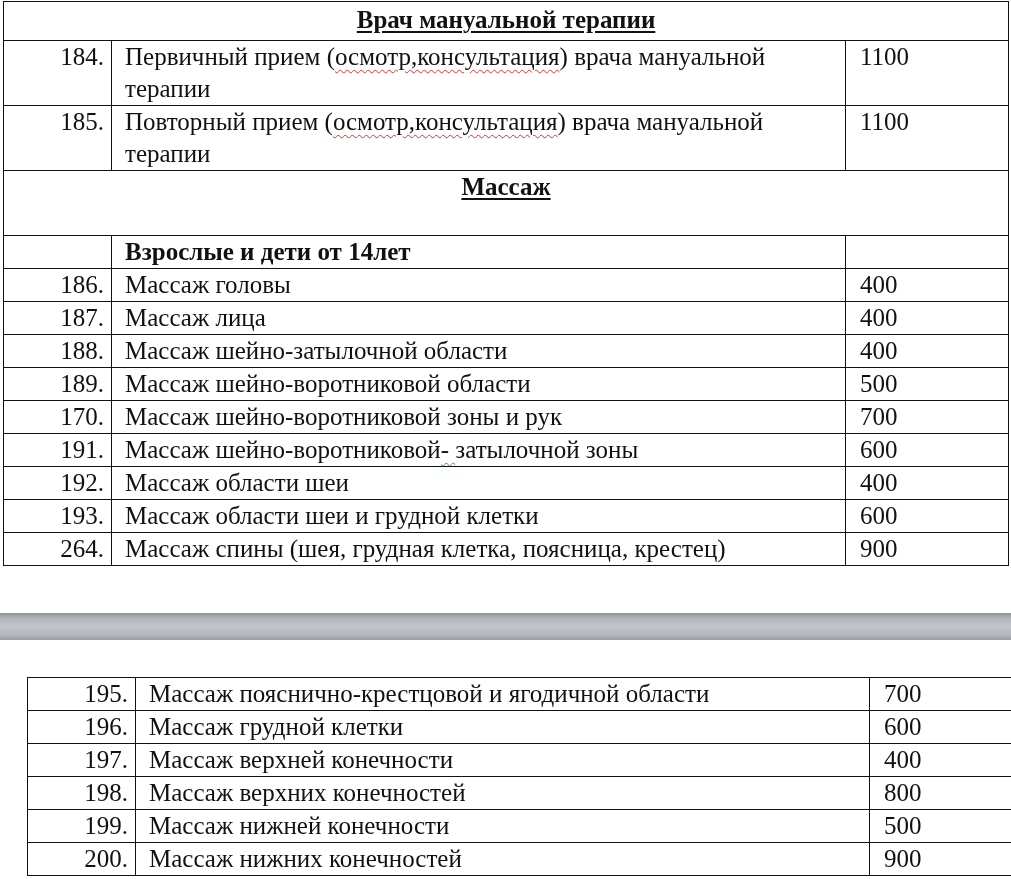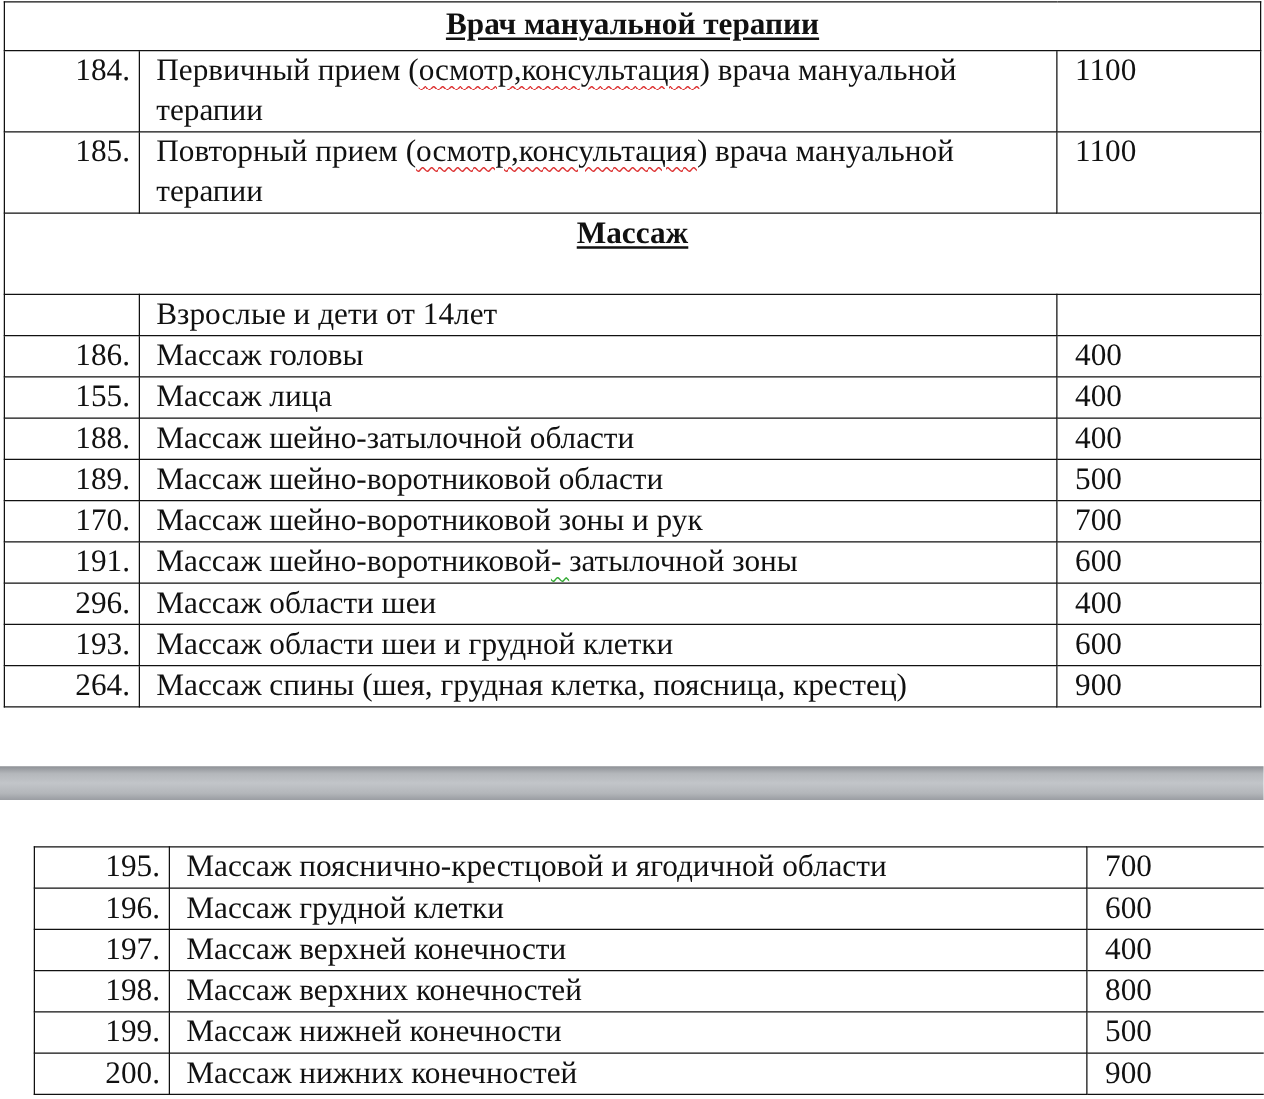--- a/index.html
+++ b/index.html
@@ -49,21 +49,21 @@
       text-align: center;
       font-weight: bold;
       text-decoration: underline;
       text-decoration-thickness: 2px;
       text-underline-offset: 3px;
       vertical-align: bottom;
     }
     tr.sec1 td { height: 38px; line-height: 36px; }
     tr.sec2 td { height: 64px; line-height: 32px; }
     td.subhead {
-      font-weight: normal;
+      font-weight: bold;
       padding-left: 13px !important;
     }
     .spell-red {
       text-decoration: underline wavy #d33;
       text-decoration-thickness: 1px;
       text-underline-offset: 4px;
     }
     .spell-green {
       text-decoration: underline wavy #3a3;
       text-decoration-thickness: 1px;
@@ -110,21 +110,21 @@
       <td class="num"></td>
       <td class="subhead">Взрослые и дети от 14лет</td>
       <td class="price-cell"></td>
     </tr>
     <tr class="row">
       <td class="num">186.</td>
       <td class="name">Массаж головы</td>
       <td class="price-cell">400</td>
     </tr>
     <tr class="row">
-      <td class="num">155.</td>
+      <td class="num">187.</td>
       <td class="name">Массаж лица</td>
       <td class="price-cell">400</td>
     </tr>
     <tr class="row">
       <td class="num">188.</td>
       <td class="name">Массаж шейно-затылочной области</td>
       <td class="price-cell">400</td>
     </tr>
     <tr class="row">
       <td class="num">189.</td>
@@ -135,21 +135,21 @@
       <td class="num">170.</td>
       <td class="name">Массаж шейно-воротниковой зоны и рук</td>
       <td class="price-cell">700</td>
     </tr>
     <tr class="row">
       <td class="num">191.</td>
       <td class="name"><span>Массаж шейно-воротниковой</span><span class="spell-green">- </span><span>затылочной зоны</span></td>
       <td class="price-cell">600</td>
     </tr>
     <tr class="row">
-      <td class="num">296.</td>
+      <td class="num">192.</td>
       <td class="name">Массаж области шеи</td>
       <td class="price-cell">400</td>
     </tr>
     <tr class="row">
       <td class="num">193.</td>
       <td class="name">Массаж области шеи и грудной клетки</td>
       <td class="price-cell">600</td>
     </tr>
     <tr class="row">
       <td class="num">264.</td>

